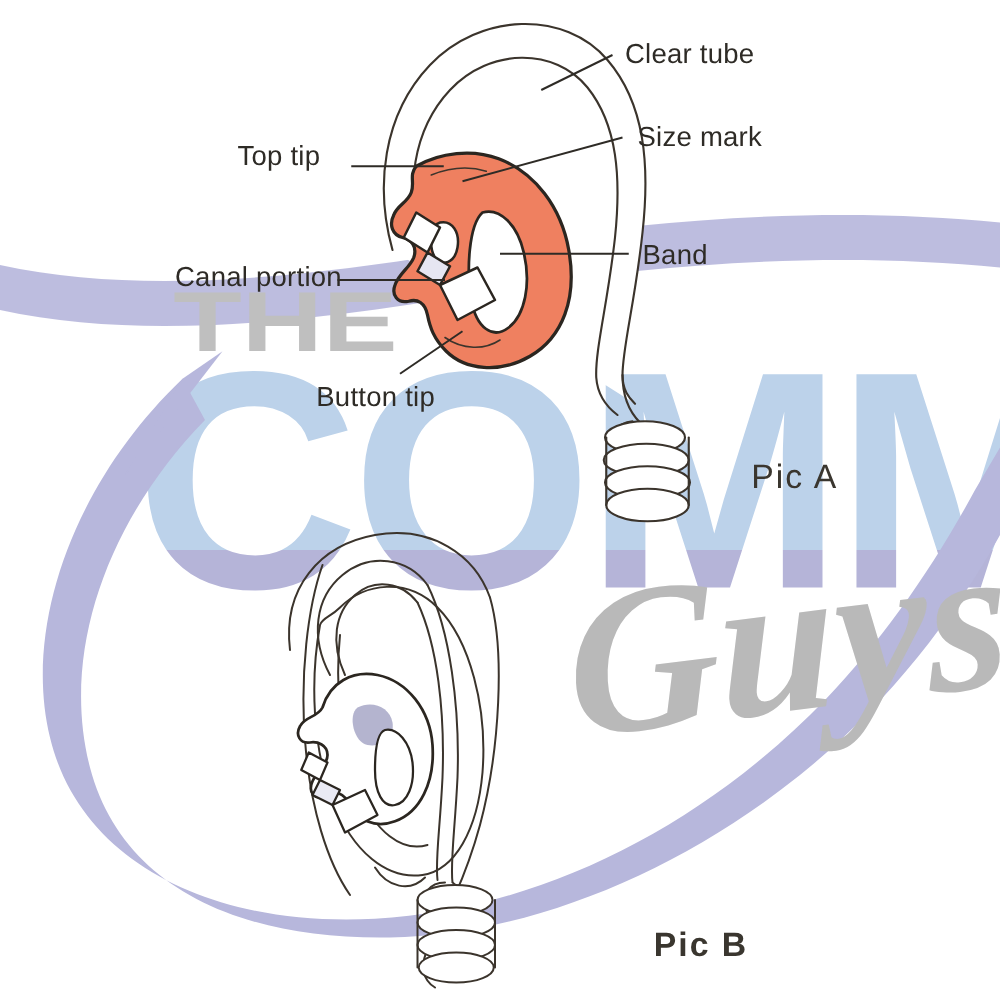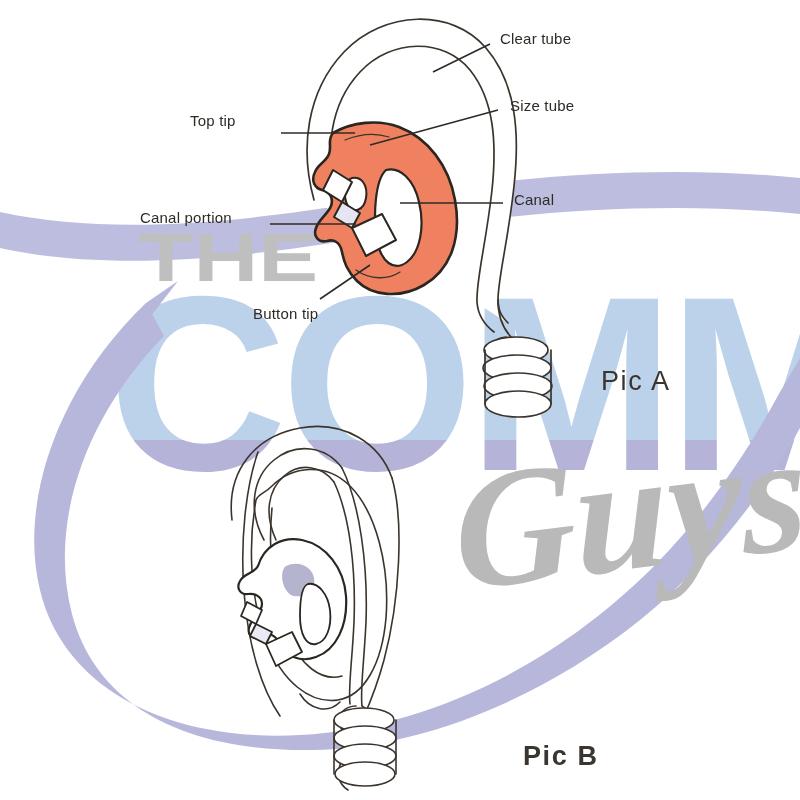--- a/index.html
+++ b/index.html
@@ -2,21 +2,21 @@
 <html><head>
 <meta charset="utf-8">
 <style>
   html,body{margin:0;padding:0;background:#fff;}
   body{width:800px;height:800px;overflow:hidden;
        font-family:"Liberation Sans",sans-serif;}
   #stage{position:relative;width:800px;height:800px;background:#ffffff;}
   #stage svg.layer{position:absolute;left:0;top:0;width:800px;height:800px;}
   .lbl{position:absolute;color:#2e2b26;font-family:"Liberation Sans",sans-serif;
        white-space:nowrap;letter-spacing:.2px;}
-  .lbl-callout{font-size:15px;}
+  .lbl-callout{font-size:22px;}
   .lbl-pic{font-size:27px;letter-spacing:1.6px;color:#3a362f;}
 </style>
 </head>
 <body>
 
 <div id="stage">
 
   <svg class="layer" viewBox="0 0 800 800">
     <defs>
       <clipPath id="clipTop">
@@ -177,22 +177,22 @@
         <ellipse cx="365" cy="738" rx="31" ry="12"></ellipse>
         <ellipse cx="365" cy="756" rx="31" ry="12"></ellipse>
         <ellipse cx="365" cy="774" rx="30" ry="12"></ellipse>
         <path d="M334,720 L334,774"></path>
         <path d="M396,720 L396,774"></path>
       </g>
     </g>
   </svg>
 
   <div class="lbl lbl-callout" style="left:500px;top:30px;">Clear tube</div>
-  <div class="lbl lbl-callout" style="left:510px;top:97px;">Size tube</div>
+  <div class="lbl lbl-callout" style="left:510px;top:97px;">Size mark</div>
   <div class="lbl lbl-callout" style="left:190px;top:112px;">Top tip</div>
-  <div class="lbl lbl-callout" style="left:514px;top:191px;">Canal</div>
+  <div class="lbl lbl-callout" style="left:514px;top:191px;">Band</div>
   <div class="lbl lbl-callout" style="left:96px;top:209px;margin-left:44px;">Canal portion</div>
   <div class="lbl lbl-callout" style="left:253px;top:305px;">Button tip</div>
 
   <div class="lbl lbl-pic" style="left:601px;top:366px;">Pic A</div>
   <div class="lbl lbl-pic" style="left:523px;top:741px;font-weight:bold;">Pic B</div>
 
 </div>
 
 </body></html>

